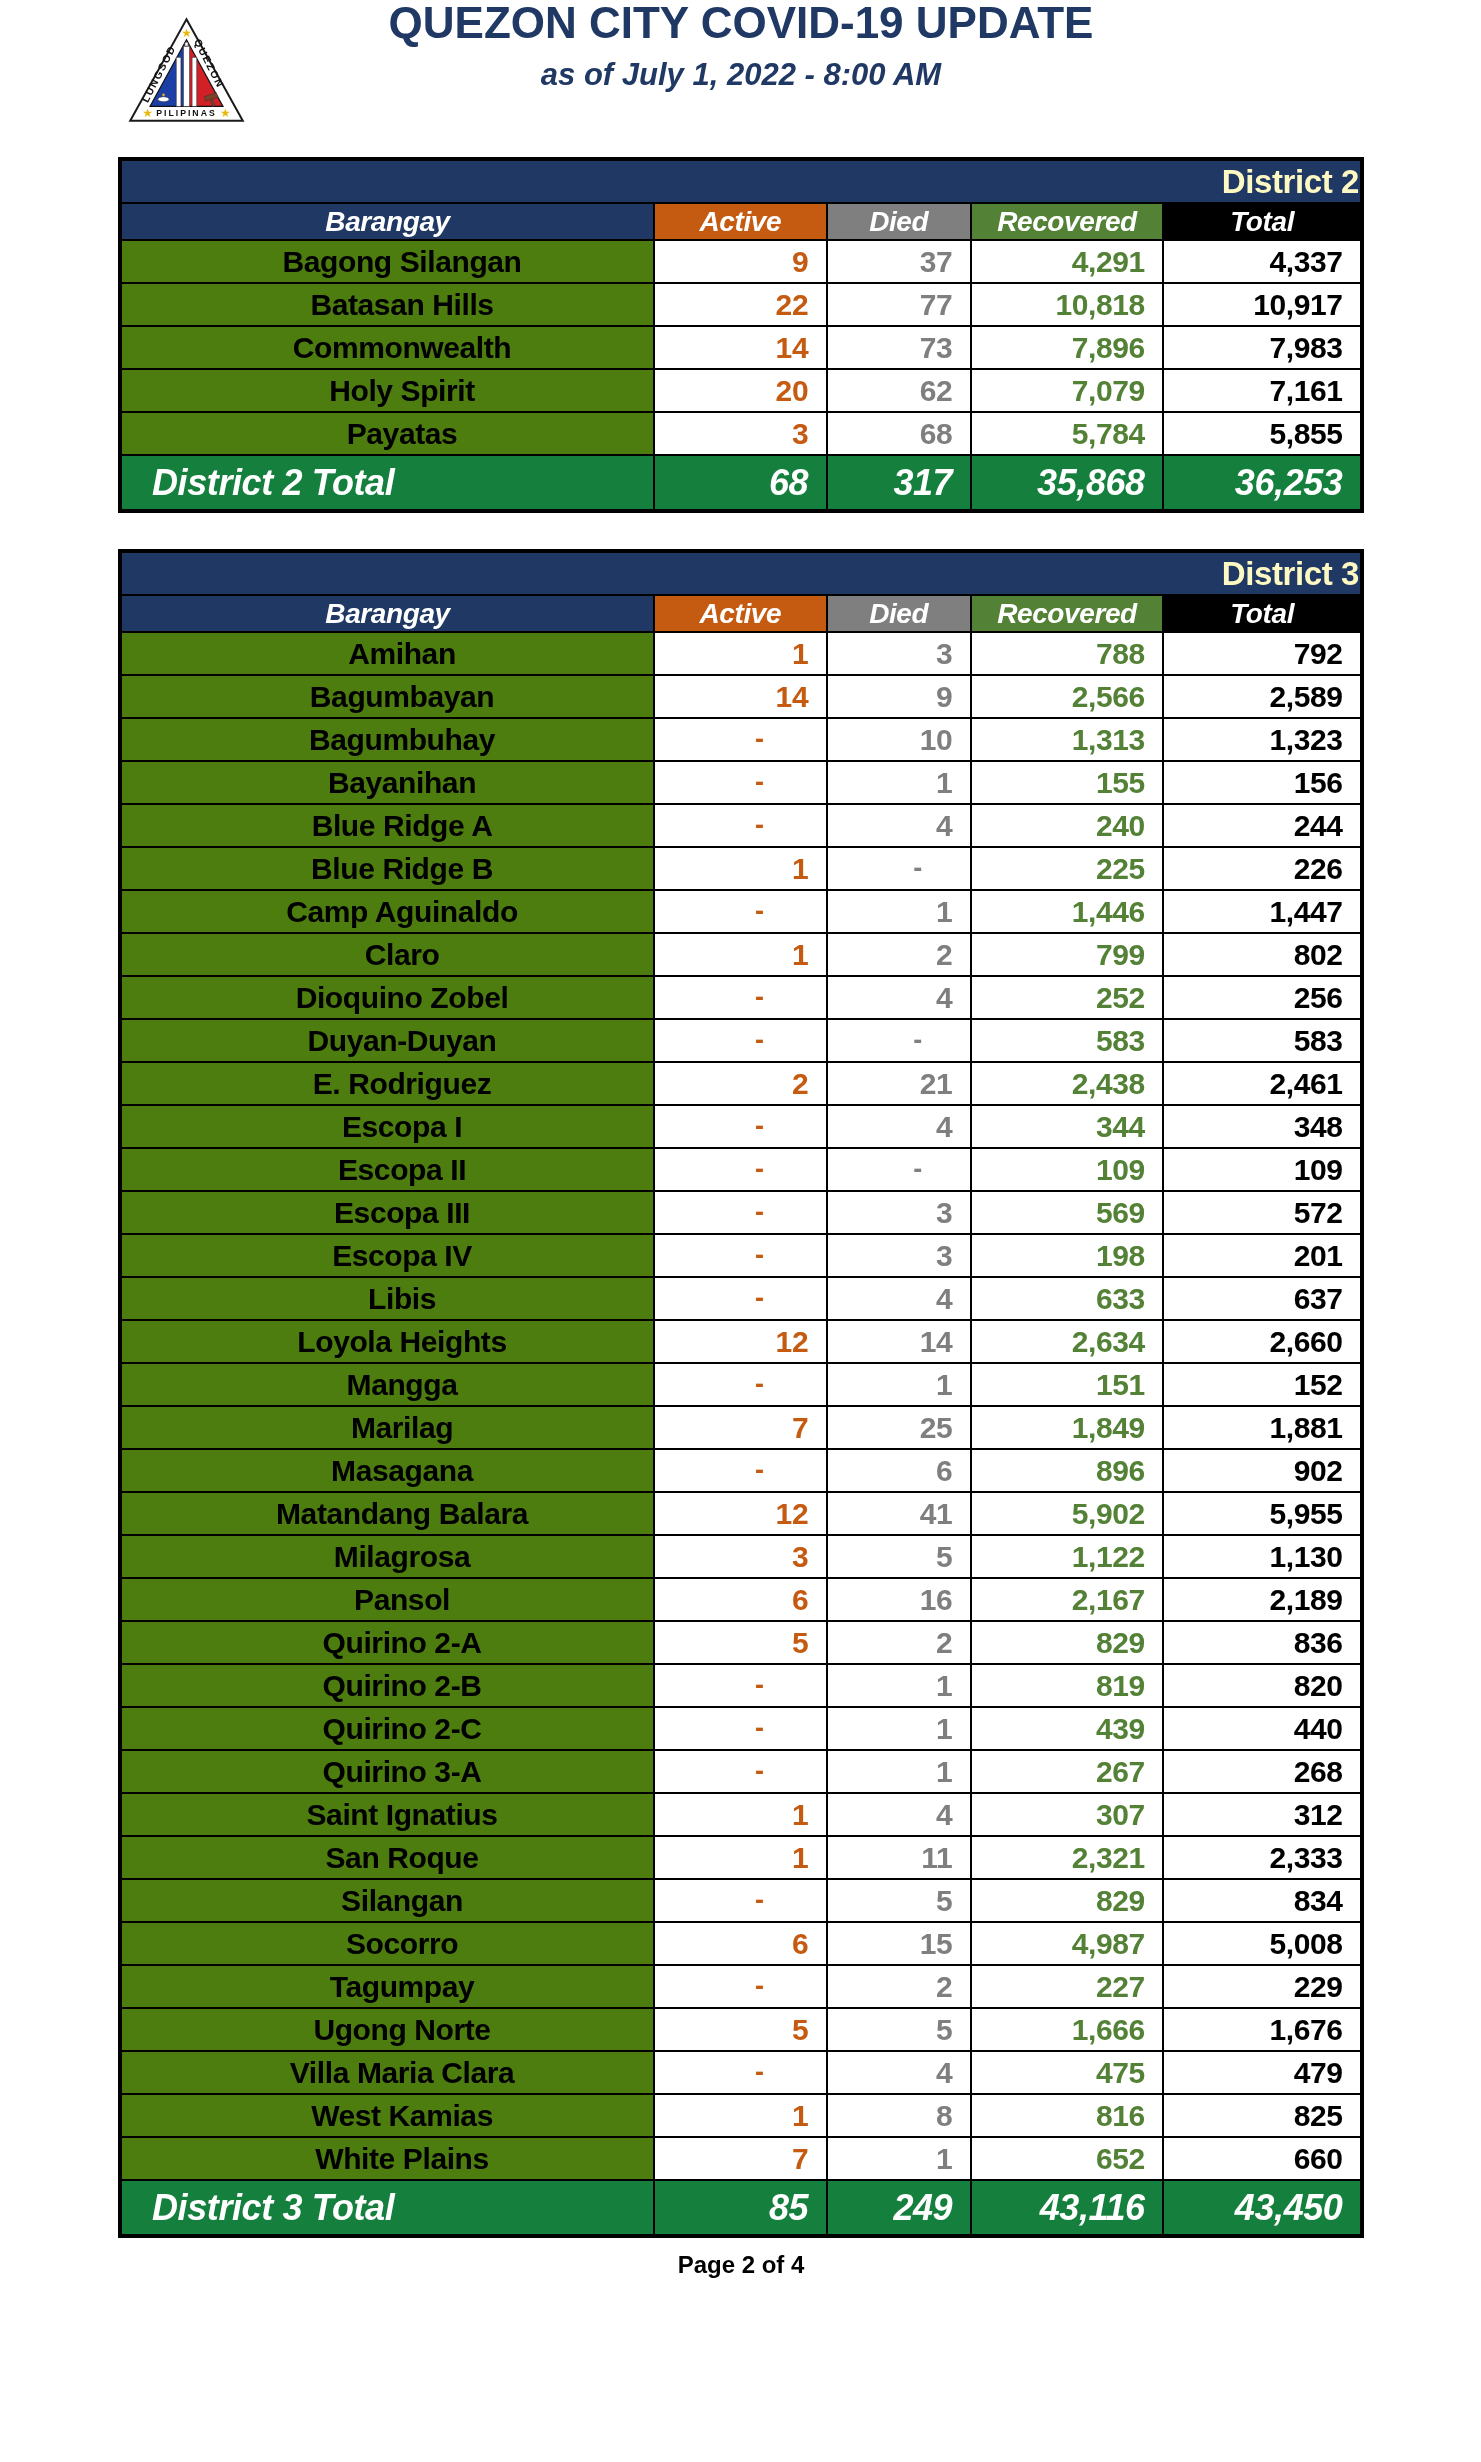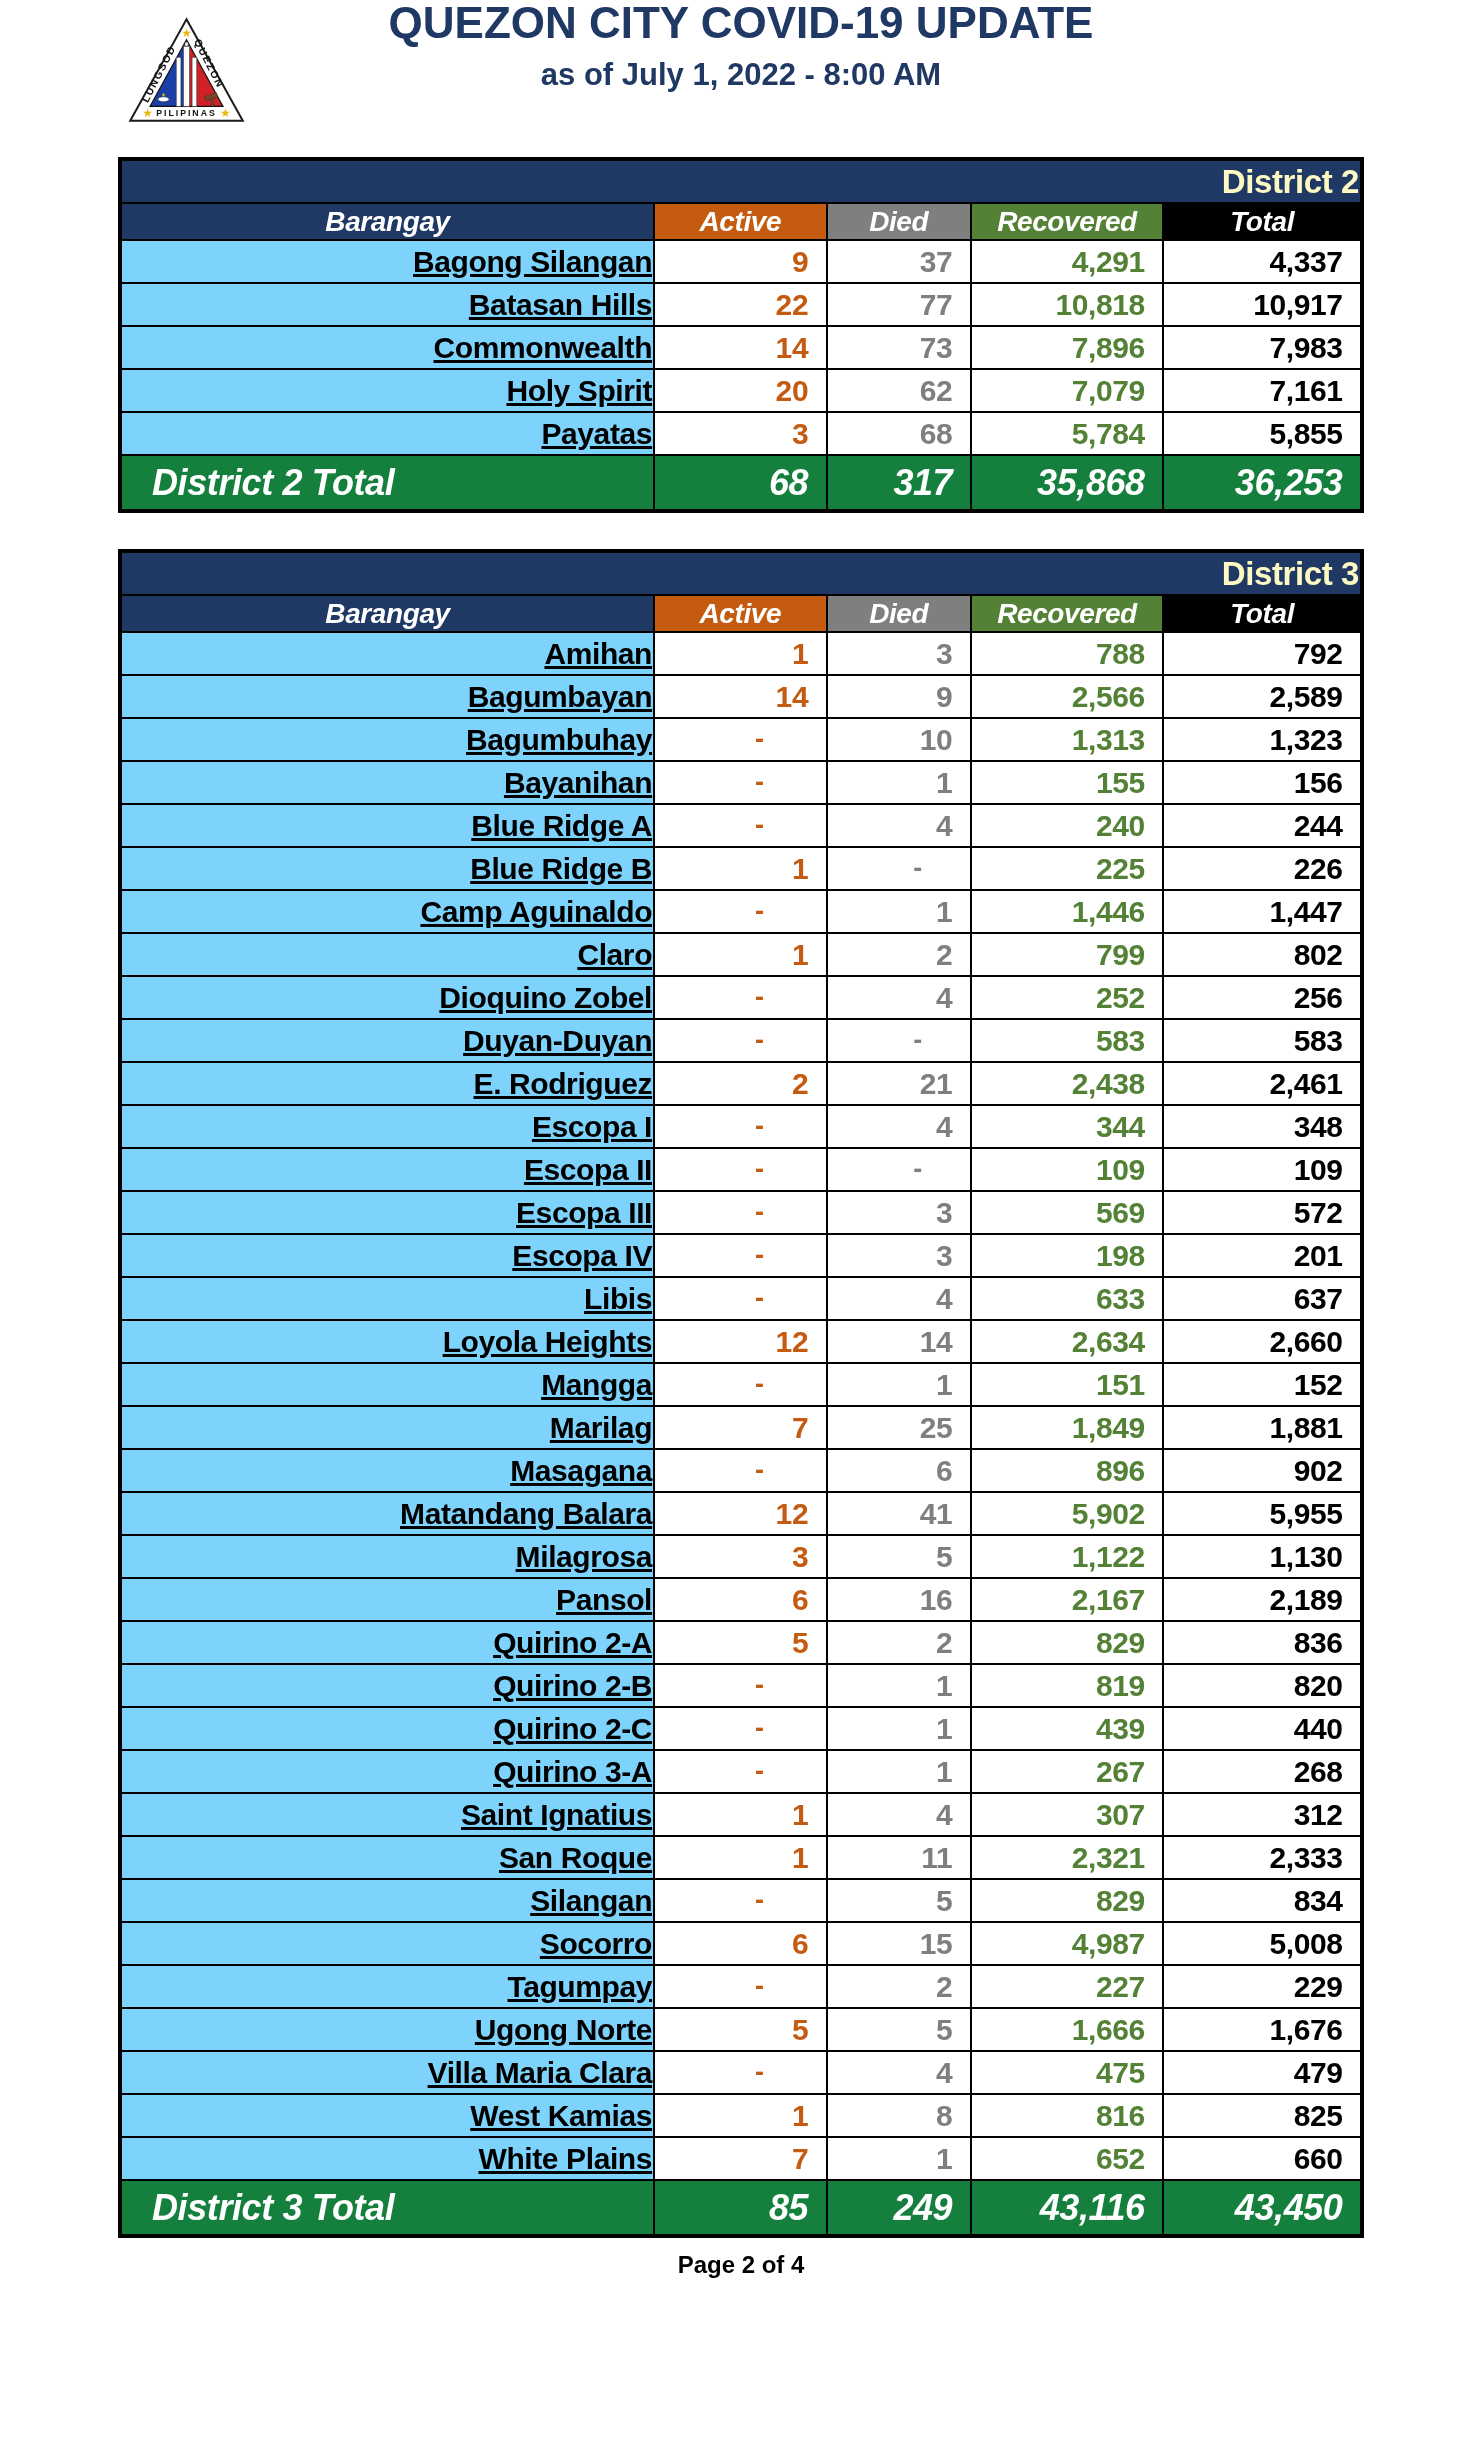--- a/index.html
+++ b/index.html
@@ -17,20 +17,21 @@
     width: 121px; height: 111px;
   }
   .titles { text-align: center; }
   .title {
     font-size: 44px; font-weight: bold; color: #1F3864;
     letter-spacing: 0px; line-height: 1.05;
   }
   .subtitle {
     font-size: 31px; font-weight: bold; color: #1F3864;
     margin-top: 11px;
+    font-style: italic;
   }
   
   .tables { padding: 0 118px; }
   table.district-table {
     width: 100%; border-collapse: collapse;
     border: 4px solid #000; table-layout: fixed;
   }
   .gap { height: 36px; }
   th, td { border: 2.4px solid #000; box-sizing: border-box; overflow: hidden; white-space: nowrap; }
   .district-name {
@@ -42,22 +43,22 @@
     height: 37px; color: #fff; font-style: italic; font-weight: bold;
     font-size: 28px; text-align: center; letter-spacing: -0.4px;
   }
   .hdr-barangay  { background: #1F3864; }
   .hdr-active    { background: #C55A11; }
   .hdr-died      { background: #7F7F7F; }
   .hdr-recovered { background: #538135; }
   .hdr-total     { background: #000000; }
   tbody td { height: 43px; font-size: 30px; font-weight: bold; letter-spacing: -0.4px; }
   td.barangay {
-    background: #7dd3fc; color: #000;
-    text-align: right; padding-left: 30px; text-decoration: underline;
+    background: #4d7c0f; color: #000;
+    text-align: center; padding-left: 30px;
   }
   td.val { background: #fff; text-align: right; padding-right: 17.5px; }
   .col-active    { color: #C55A11; }
   .col-died      { color: #7F7F7F; }
   .col-recovered { color: #538135; }
   .col-total     { color: #000000; }
   td.val.dash { padding-right: 62px; font-size: 27px; }
   td.val.dash.col-died { padding-right: 48px; }
   tfoot td {
     background: #15803d; color: #fff; height: 56px;

